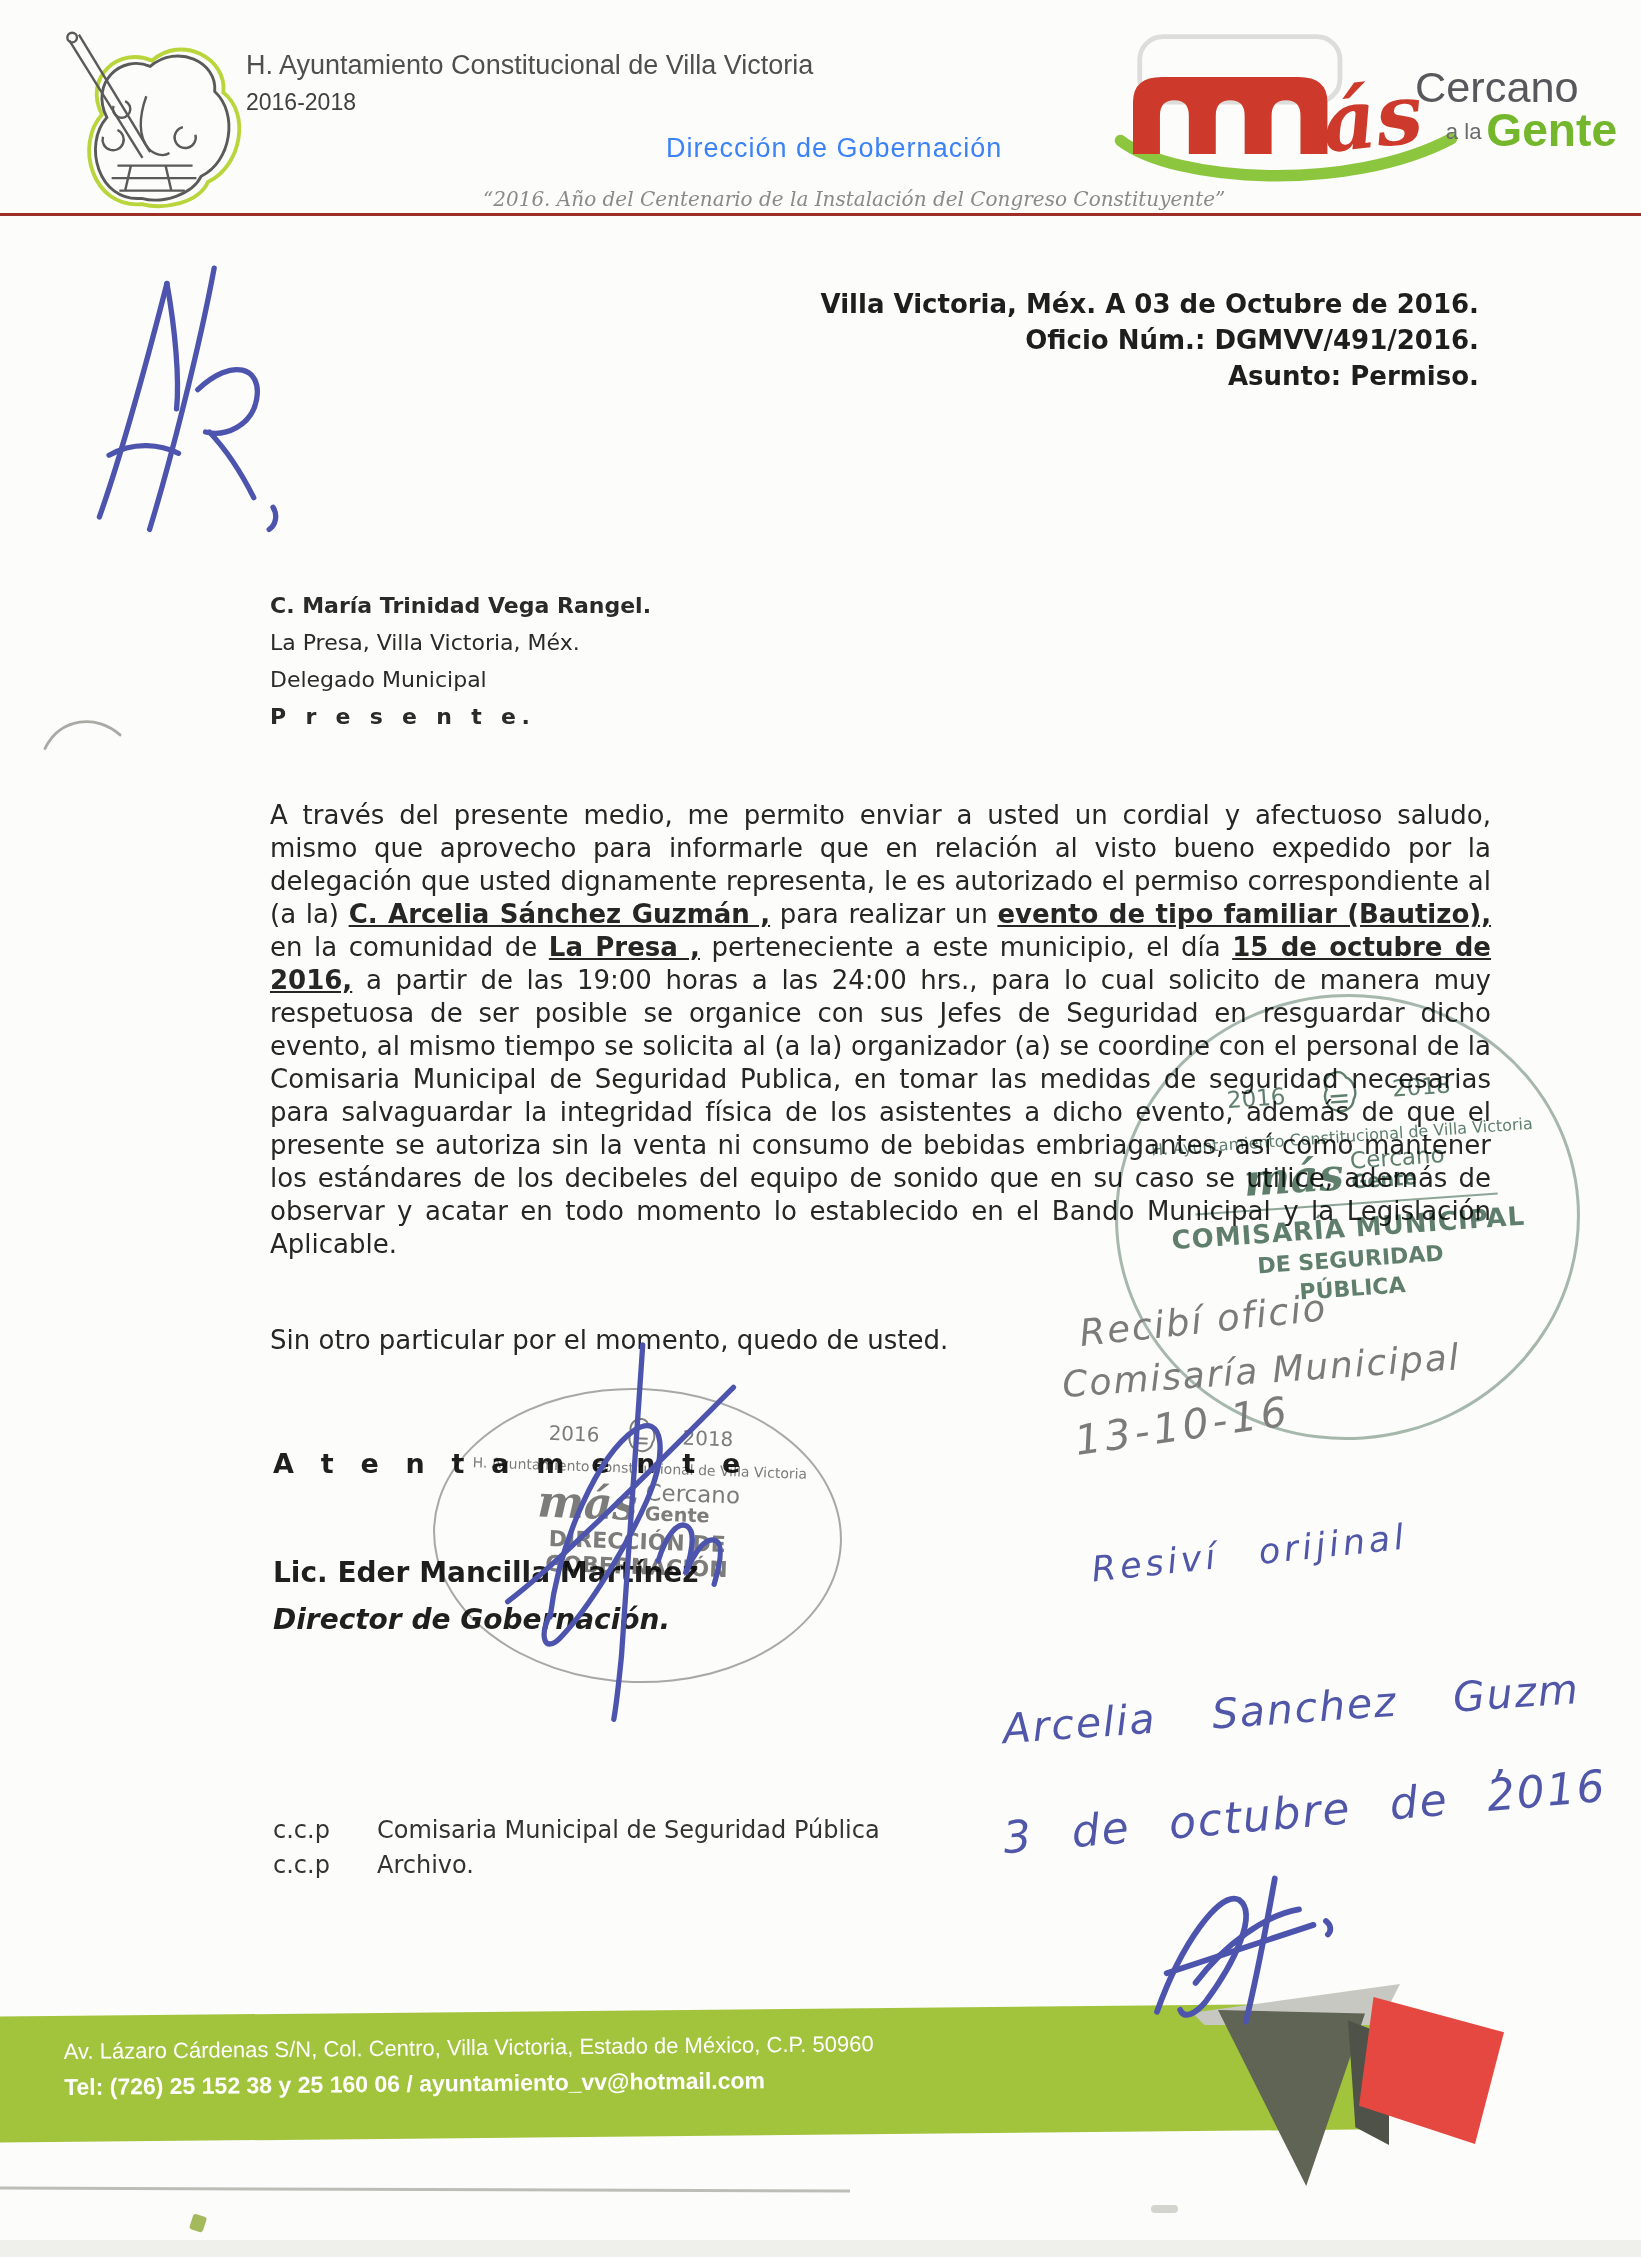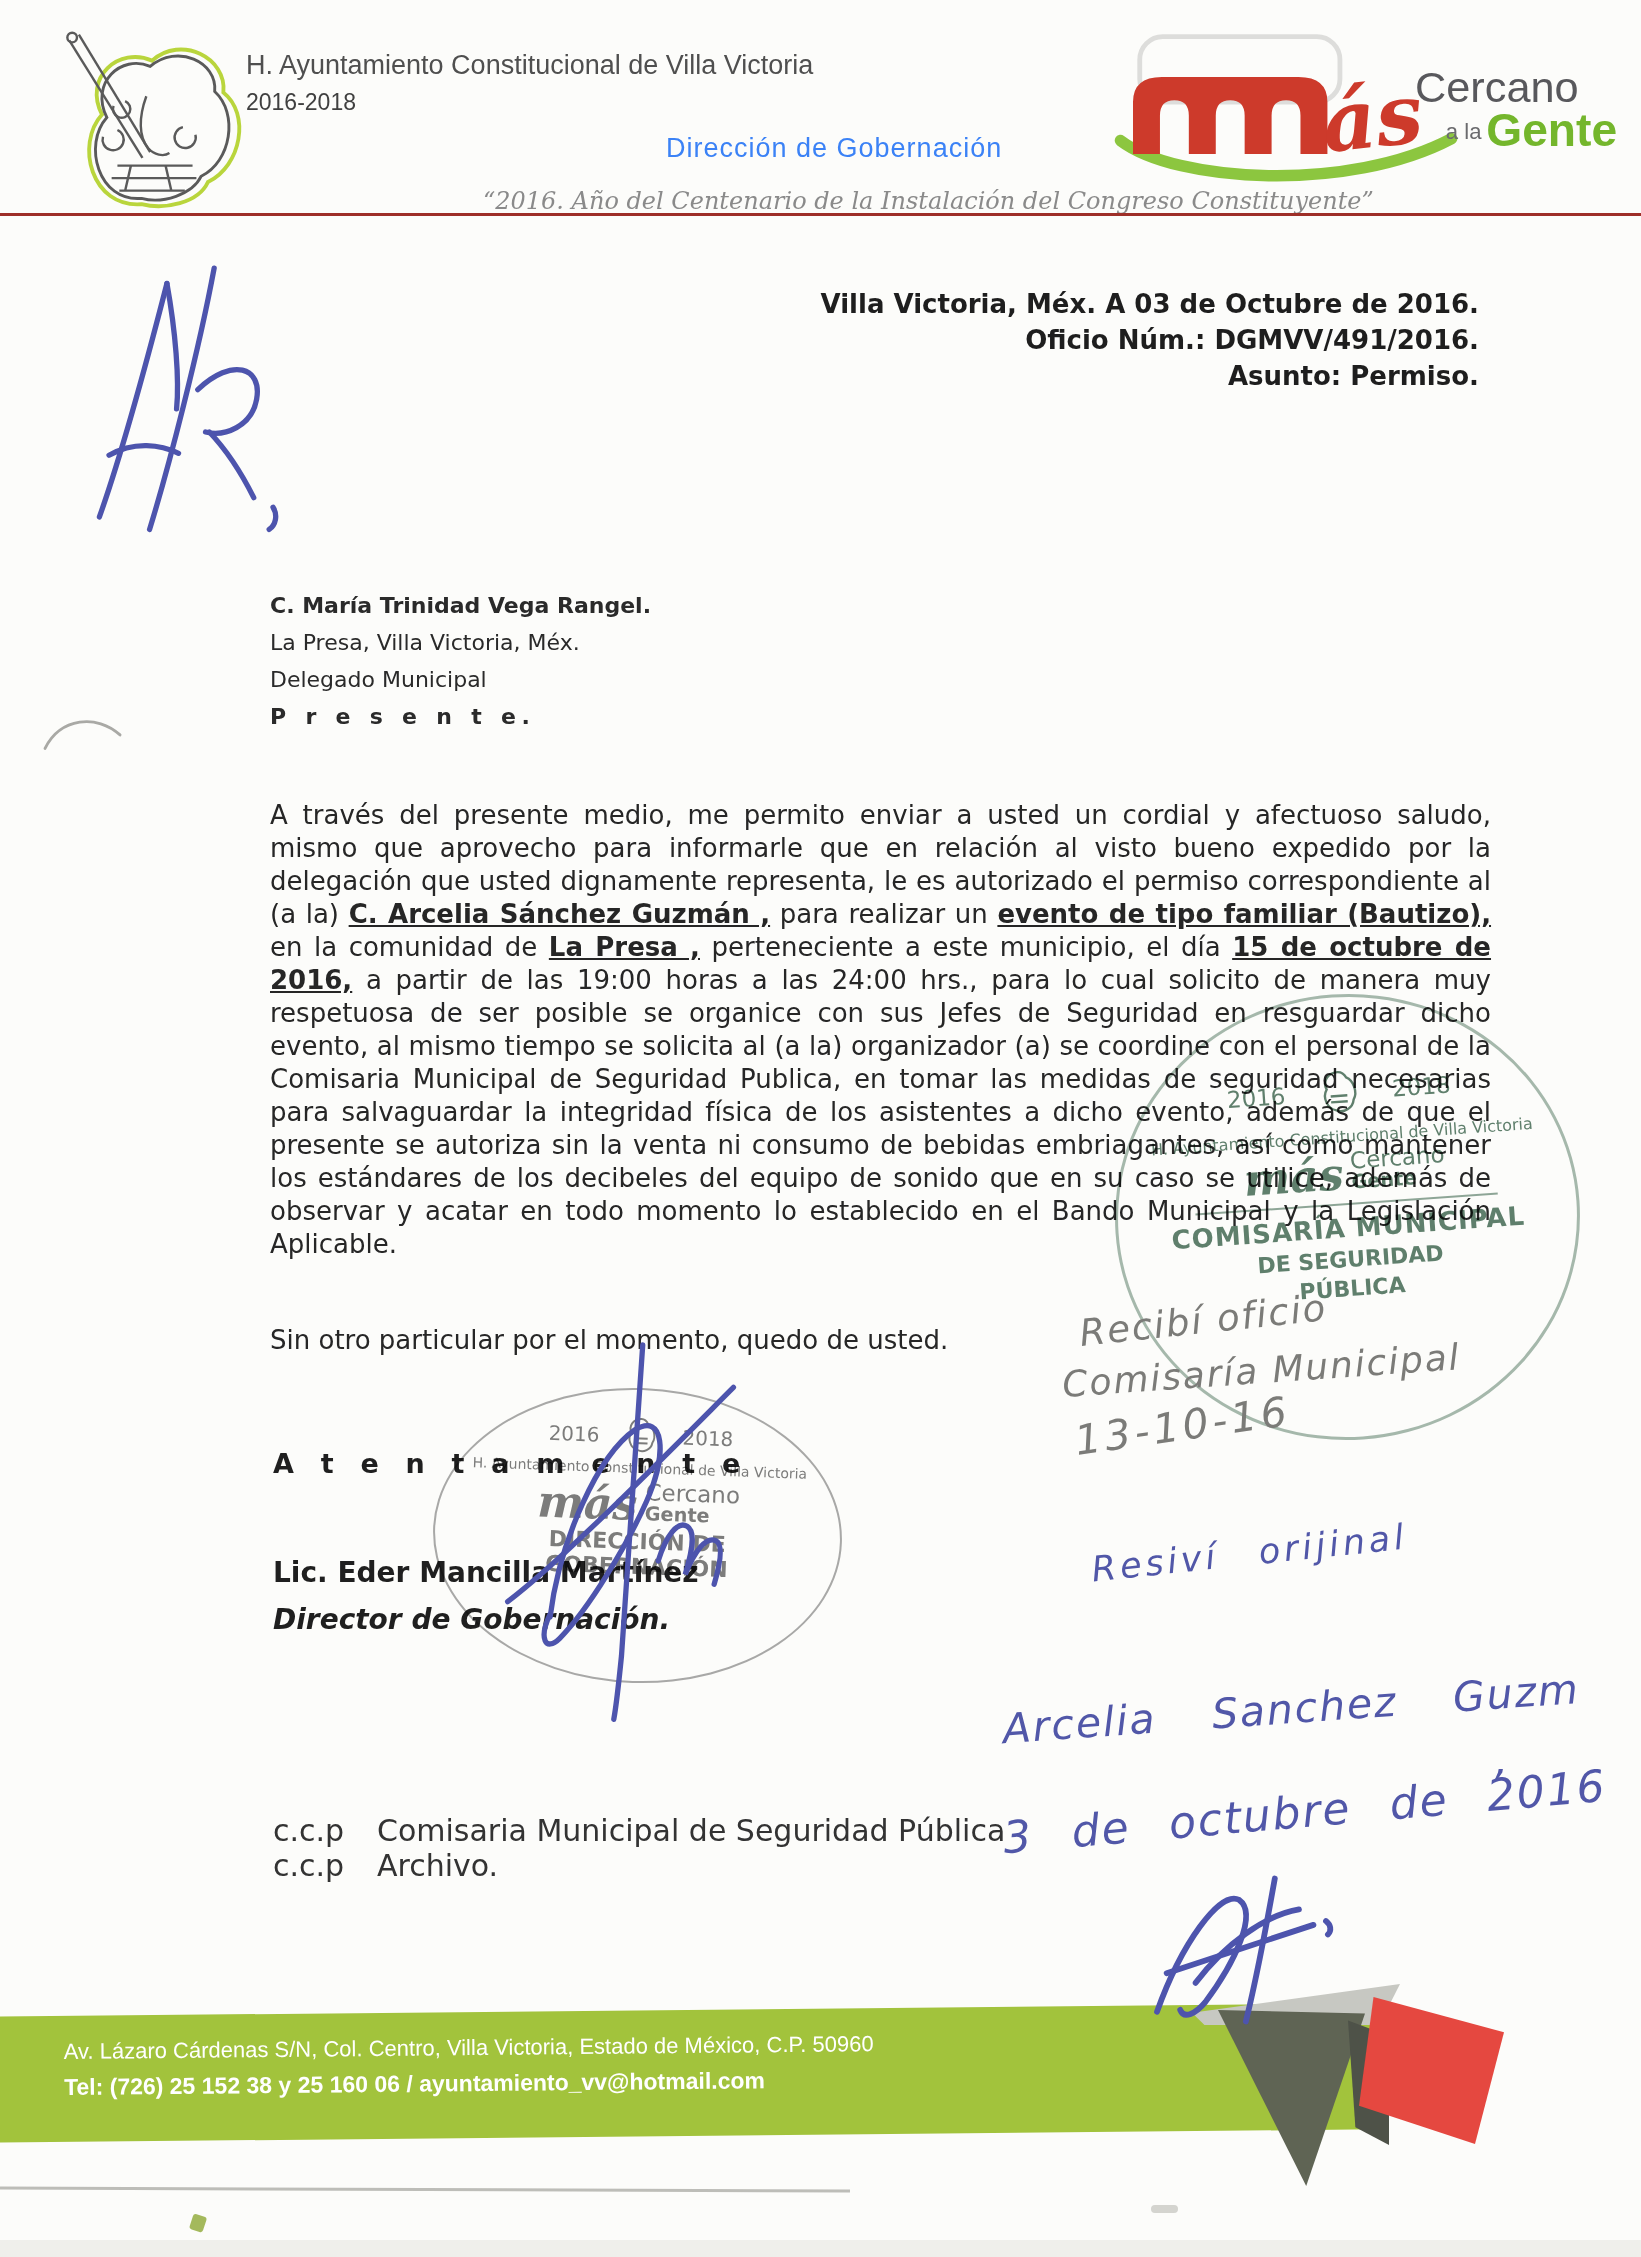--- a/index.html
+++ b/index.html
@@ -6,21 +6,21 @@
   #page{position:relative;width:1641px;height:2257px;margin:0 auto;background:#fcfcfa;
         overflow:hidden;font-family:"DejaVu Sans",sans-serif;color:#262626;}
   #page *{box-sizing:border-box;}
   .abs{position:absolute;}
 
   
   #org-name{left:246px;top:50px;font-size:27px;color:#4f4f4f;font-family:"Liberation Sans",sans-serif;}
   #org-years{left:246px;top:89px;font-size:23px;color:#404040;font-family:"Liberation Sans",sans-serif;}
   #department-title{left:666px;top:133px;font-size:27px;color:#3b82f6;letter-spacing:1px;
         font-family:"Liberation Sans",sans-serif;}
-  #motto{left:483px;top:187px;font-size:24px;color:#8a8a8a;font-style:italic;
+  #motto{left:483px;top:187px;font-size:20px;color:#8a8a8a;font-style:italic;
         font-family:"DejaVu Serif",serif;}
   #red-rule{left:0;top:213px;width:1641px;height:2.9px;background:#9e2f28;}
 
   
   #date-block{right:162px;top:286px;text-align:right;font-weight:bold;font-size:26px;
         line-height:36px;color:#1e1e1e;}
 
   
   #recipient{left:270px;top:587px;font-size:22px;line-height:37px;color:#2a2a2a;}
   #recipient .bold{font-weight:bold;}
@@ -32,21 +32,21 @@
   .seg-bu{font-weight:bold;text-decoration:underline;}
 
   #farewell{left:270px;top:1325px;font-size:26px;}
 
   
   #atentamente{left:273px;top:1448px;font-size:27px;font-weight:bold;letter-spacing:8.7px;color:#1f1f1f;}
   #signer-name{left:273px;top:1556px;font-size:28px;font-weight:bold;color:#1f1f1f;}
   #signer-title{left:273px;top:1603px;font-size:28px;font-weight:bold;font-style:italic;color:#1f1f1f;}
 
   
-  #cc-block{left:273px;top:1813px;font-size:30px;color:#333;line-height:35px;}
+  #cc-block{left:273px;top:1813px;font-size:24px;color:#333;line-height:35px;}
   .cc-row{display:flex;}
   .cc-label{width:104px;}
 
   
   .stamp{border-radius:50%;mix-blend-mode:multiply;z-index:2;display:flex;flex-direction:column;
         align-items:center;text-align:center;}
   #comisaria-stamp{left:1115px;top:994px;width:465px;height:446px;
         border:3.9px solid rgba(95,130,110,.55);color:rgba(82,118,98,.92);
         transform:rotate(-4deg);padding-top:70px;}
   #comisaria-stamp .years{display:flex;align-items:center;gap:33px;font-size:23px;}

